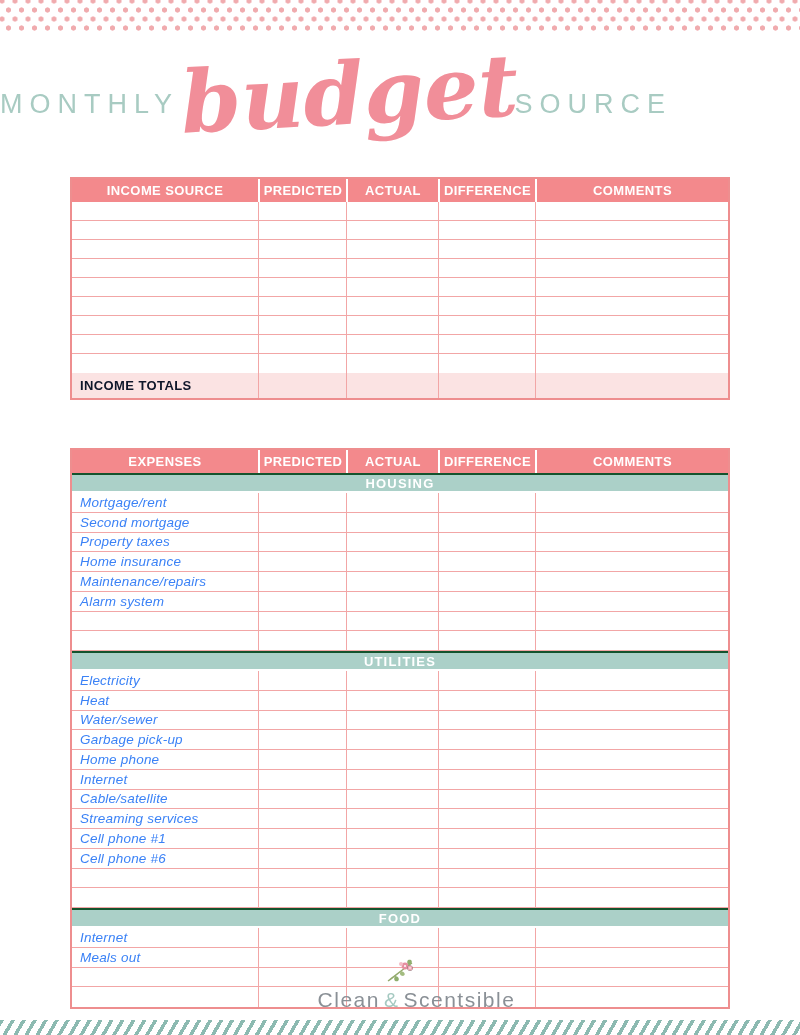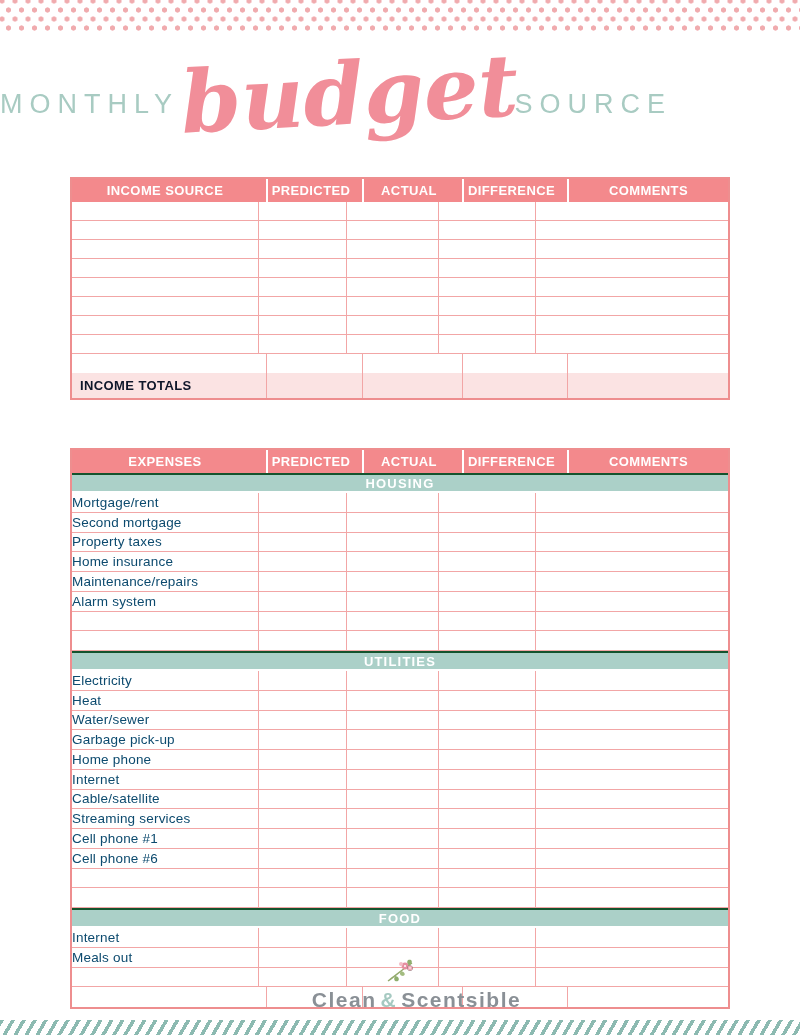--- a/index.html
+++ b/index.html
@@ -63,21 +63,21 @@
     background: #ffffff;
   }
   .income-table { top: 177px; }
   .expense-table { top: 408px; margin-top: 40px; }
 
   .trow {
     display: grid;
     grid-template-columns: 186px 88px 92px 97px 1fr;
     border-bottom: 1px solid #f2a6a6;
   }
-  .trow:last-child { border-bottom: none; gap: 8px; }
+  .trow:last-child { border-bottom: none; }
   .trow .cell { border-left: 1px solid #f2a6a6; }
   .trow .cell:first-child { border-left: none; }
 
   .thead-row {
     background: #f3898c;
     height: 23px;
     border-bottom: 2px solid #ee8e8f;
   }
   .thead-row .cell {
     border-left: 2px solid #ffffff;
@@ -89,25 +89,27 @@
     align-items: center;
     justify-content: center;
   }
   .thead-row .cell:first-child { border-left: none; }
 
   .data-row { height: 19px; background: #ffffff; }
   .expense-table .data-row { height: 19.75px; }
   .data-row .label-cell {
     display: flex;
     align-items: center;
+    padding-left: 8px;
     font-size: 13.5px;
-    color: #0c4a6e;
+    color: #3b82f6;
     letter-spacing: 0.2px;
     overflow: hidden;
     white-space: nowrap;
+    font-style: italic;
   }
 
   .totals-row { background: #fbe3e3; height: 25px; }
   .totals-row .label-cell {
     display: flex;
     align-items: center;
     padding-left: 8px;
     font-size: 13px;
     font-weight: bold;
     letter-spacing: 0.4px;
@@ -132,21 +134,21 @@
   .footer-logo {
     position: absolute;
     top: 958px; left: 0;
     width: 100%;
     display: flex;
     flex-direction: column;
     align-items: center;
   }
   .footer-text {
     font-size: 21px;
-    font-weight: 700;
+    font-weight: 400;
     letter-spacing: 1.5px;
     color: #8a9096;
     margin-left: 33px;
   }
   .footer-text .amp { color: #a5c9c1; padding: 0 4px; }
 
   
   .stripe-band {
     position: absolute;
     bottom: 0; left: 0;

